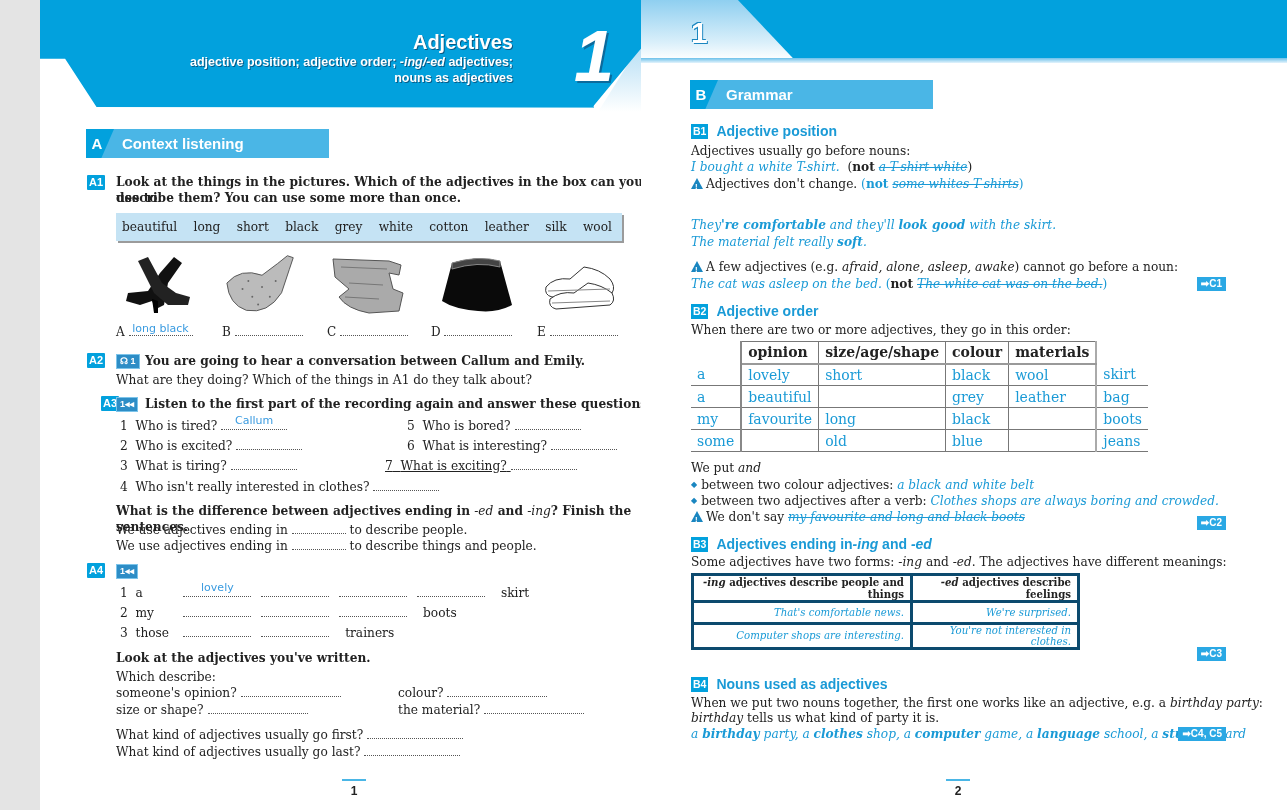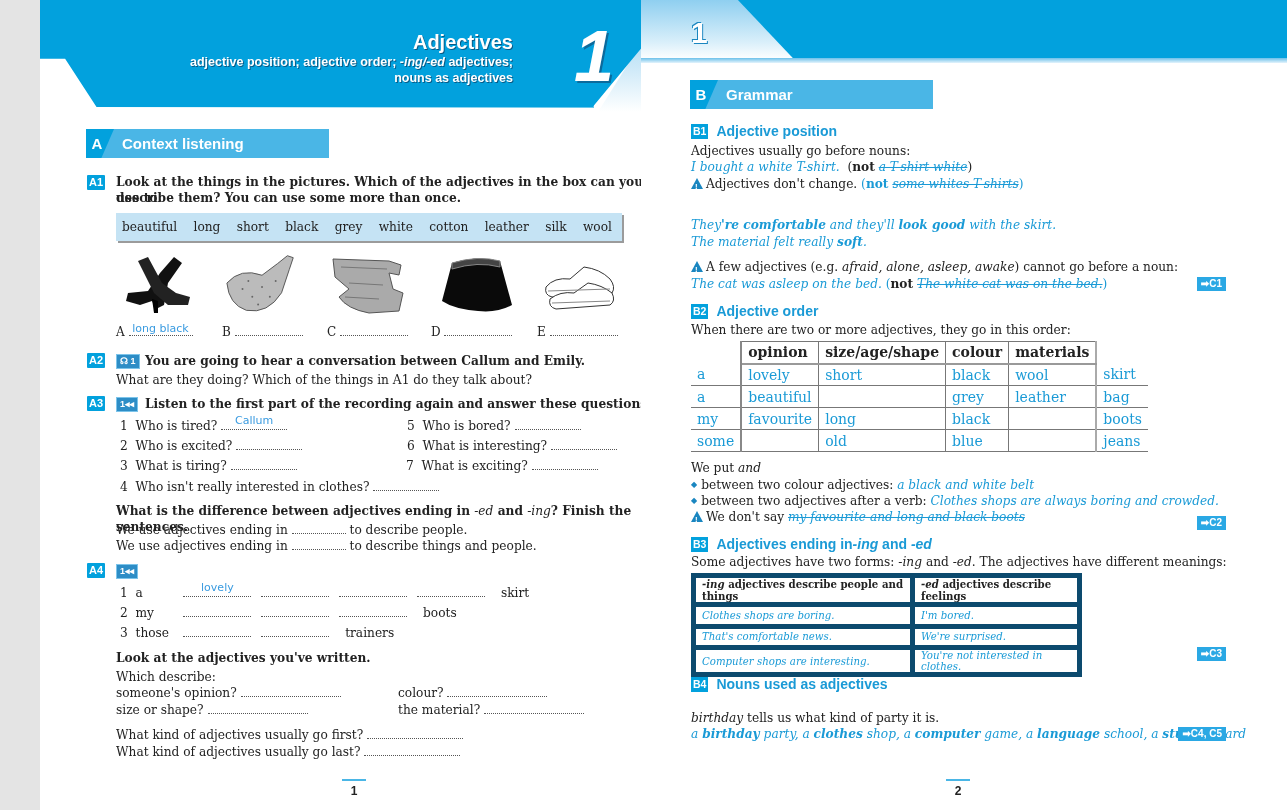--- a/index.html
+++ b/index.html
@@ -84,21 +84,21 @@
   table.order td.c0 { width: 44px; border-right: 2px solid #888; }
   table.order td.c1 { width: 68px; border-right: 1px solid #777; }
   table.order td.c2 { width: 89px; border-right: 1px solid #777; }
   table.order td.c3 { width: 57px; border-right: 1px solid #777; }
   table.order td.c4 { width: 81px; border-right: 2px solid #aaa; }
   table.order td.c5 { width: 40px; }
   table.order tr.h td.c0, table.order tr.h td.c5 { border-bottom: none; }
   table.order tr.h td.c5 { border-left: 2px solid #aaa; }
 
   table.ingd { position: absolute; left: 50px; top: 573px; border-collapse: collapse; font-size: 10.2px; border: 1px solid #666; }
-  table.ingd td, table.ingd th { border: 5px solid #0c4a6e; height: 21.5px; padding: 0 6px; text-align: left; }
+  table.ingd td, table.ingd th { border: 3px solid #0c4a6e; height: 21.5px; padding: 0 6px; text-align: right; }
   table.ingd th { font-weight: bold; }
   table.ingd th.w1, table.ingd td.w1 { width: 219px; }
   table.ingd th.w2, table.ingd td.w2 { width: 167px; }
   table.ingd td { color: #1a9ad6; font-style: italic; }
   .bullet { color: #1a86c0; font-size: 8px; vertical-align: 2px; margin-right: 4px; }
 </style>
 </head>
 <body>
 
 <div class="page" id="page-left">
@@ -181,31 +181,31 @@
   <div class="pic-label" style="left:182px;"><span>B</span> <span class="dots" style="width:68px;"></span></div>
   <div class="pic-label" style="left:287px;"><span>C</span> <span class="dots" style="width:68px;"></span></div>
   <div class="pic-label" style="left:391px;"><span>D</span> <span class="dots" style="width:68px;"></span></div>
   <div class="pic-label" style="left:497px;"><span>E</span> <span class="dots" style="width:68px;"></span></div>
 
   <span class="ex-tag abs" style="left:47px; top:353px;">A2</span>
   <span class="audio-tag abs" style="left:76px; top:354px;"><span>☊</span> <span>1</span></span>
   <div class="abs txt b" style="left:105px; top:353px;">You are going to hear a conversation between Callum and Emily.</div>
   <div class="abs txt" style="left:76px; top:372px;">What are they doing? Which of the things in A1 do they talk about?</div>
 
-  <span class="ex-tag abs" style="left:47px; top:396px;">A3</span>
+  <span class="ex-tag abs" style="left:61px; top:396px;">A3</span>
   <span class="audio-tag abs" style="left:76px; top:397px;">1◂◂</span>
   <div class="abs txt b" style="left:105px; top:396px;">Listen to the first part of the recording again and answer these questions.</div>
 
   <div class="grid-q" style="left:80px; top:418px;"><span>1</span>&nbsp; <span>Who is tired?</span> <span class="dots" style="width:66px;"><span class="hand">Callum</span></span></div>
   <div class="grid-q" style="left:80px; top:438px;"><span>2</span>&nbsp; <span>Who is excited?</span> <span class="dots" style="width:66px;"></span></div>
   <div class="grid-q" style="left:80px; top:458px;"><span>3</span>&nbsp; <span>What is tiring?</span> <span class="dots" style="width:66px;"></span></div>
   <div class="grid-q" style="left:80px; top:479px;"><span>4</span>&nbsp; <span>Who isn't really interested in clothes?</span> <span class="dots" style="width:66px;"></span></div>
   <div class="grid-q" style="left:367px; top:418px;"><span>5</span>&nbsp; <span>Who is bored?</span> <span class="dots" style="width:66px;"></span></div>
   <div class="grid-q" style="left:367px; top:438px;"><span>6</span>&nbsp; <span>What is interesting?</span> <span class="dots" style="width:66px;"></span></div>
-  <div class="grid-q" style="left:366px; top:458px;"><span>7</span>&nbsp; <span>What is exciting?</span> <span class="dots" style="width:66px;"></span></div>
+  <div class="grid-q" style="left:345px; top:458px;text-decoration:underline;"><span>7</span>&nbsp; <span>What is exciting?</span> <span class="dots" style="width:66px;"></span></div>
 
   <div class="abs txt b" style="left:76px; top:503px;"><span>What is the difference between adjectives ending in </span><i style="font-weight:normal">-ed</i><span> and </span><i style="font-weight:normal">-ing</i><span>? Finish the sentences.</span></div>
   <div class="abs txt" style="left:76px; top:522px;"><span>We use adjectives ending in</span> <span class="dots" style="width:54px;"></span> <span>to describe people.</span></div>
   <div class="abs txt" style="left:76px; top:538px;"><span>We use adjectives ending in</span> <span class="dots" style="width:54px;"></span> <span>to describe things and people.</span></div>
 
   <span class="ex-tag abs" style="left:47px; top:563px;">A4</span>
   <span class="audio-tag abs" style="left:76px; top:564px;">1◂◂</span>
 
   <div class="abs txt" style="left:80px; top:585px;">
     <span>1</span>&nbsp;
@@ -336,39 +336,36 @@
     </div>
   <div class="rtxt" style="top:554px;"><span>Some adjectives have two forms: </span><i>-ing</i><span> and </span><i>-ed</i><span>. The adjectives have different meanings:</span></div>
 
   <table class="ingd">
     <tbody>
         <tr>
       <th class="w1"><i>-ing</i><span> adjectives describe people and things</span></th>
       <th class="w2"><i>-ed</i><span> adjectives describe feelings</span></th>
     </tr>
     <tr>
-      <td class="w1">Clothes shops are boring.</td>
-      <td class="w2">I'm bored.</td>
-    </tr>
-    <tr>
       <td class="w1">That's comfortable news.</td>
       <td class="w2">We're surprised.</td>
     </tr>
     <tr>
       <td class="w1">Computer shops are interesting.</td>
       <td class="w2">You're not interested in clothes.</td>
     </tr>
   </tbody>
     </table>
   <span class="xref" style="top:647px;">➡C3</span>
 
   <div class="b-head" style="top:676px;">
       <span class="tag">B4</span>
       <span>Nouns used as adjectives</span>
     </div>
+  <div class="rtxt" style="top:695px;"><span>When we put two nouns together, the first one works like an adjective, e.g. a </span><i>birthday party</i><span>:</span></div>
   <div class="rtxt" style="top:710px;"><i>birthday</i><span> tells us what kind of party it is.</span></div>
   <div class="rtxt blue ital" style="top:726px;">
     <span><span>a </span><b>birthday</b><span style="white-space:pre"> party, </span></span><span><span>a </span><b>clothes</b><span style="white-space:pre"> shop, </span></span><span><span>a </span><b>computer</b><span style="white-space:pre"> game, </span></span><span><span>a </span><b>language</b><span style="white-space:pre"> school, </span></span><span><span>a </span><b>student</b><span style="white-space:pre"> card</span></span>
   </div>
   <span class="xref" style="top:727px;">➡C4, C5</span>
 
   <div class="page-num" style="left:305px; top:784px;">2</div>
 </div>
 
 </body></html>

